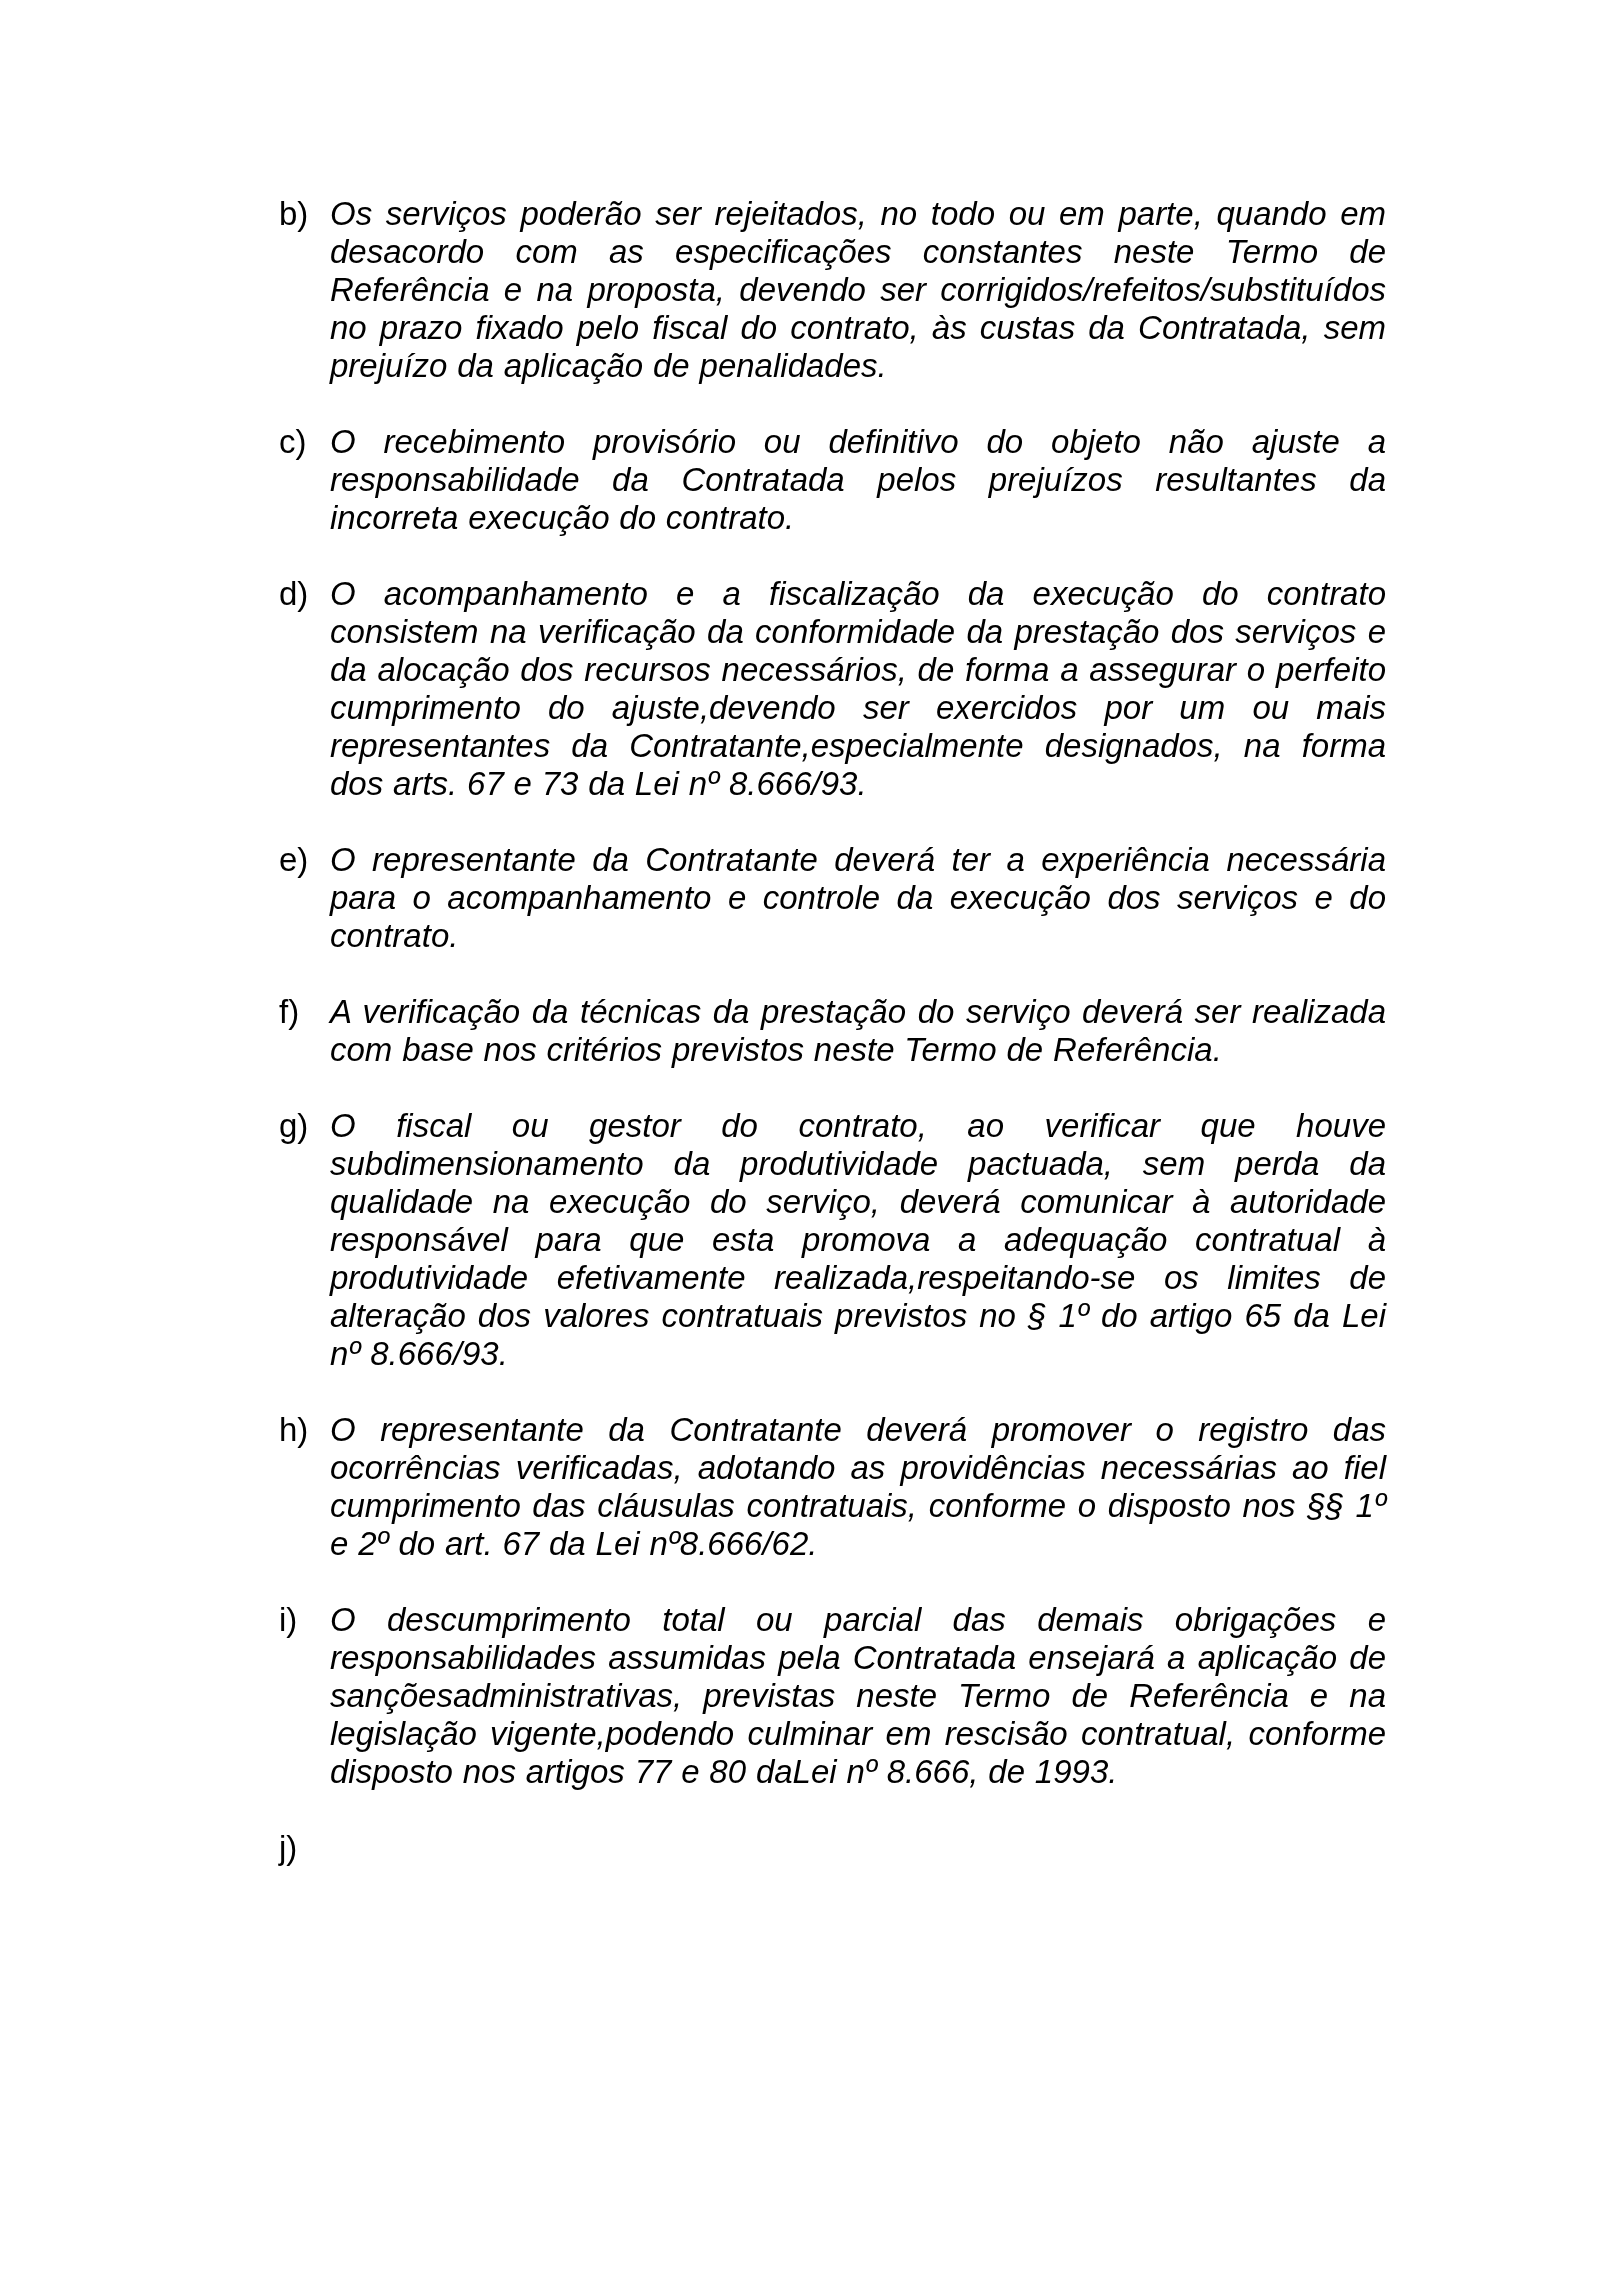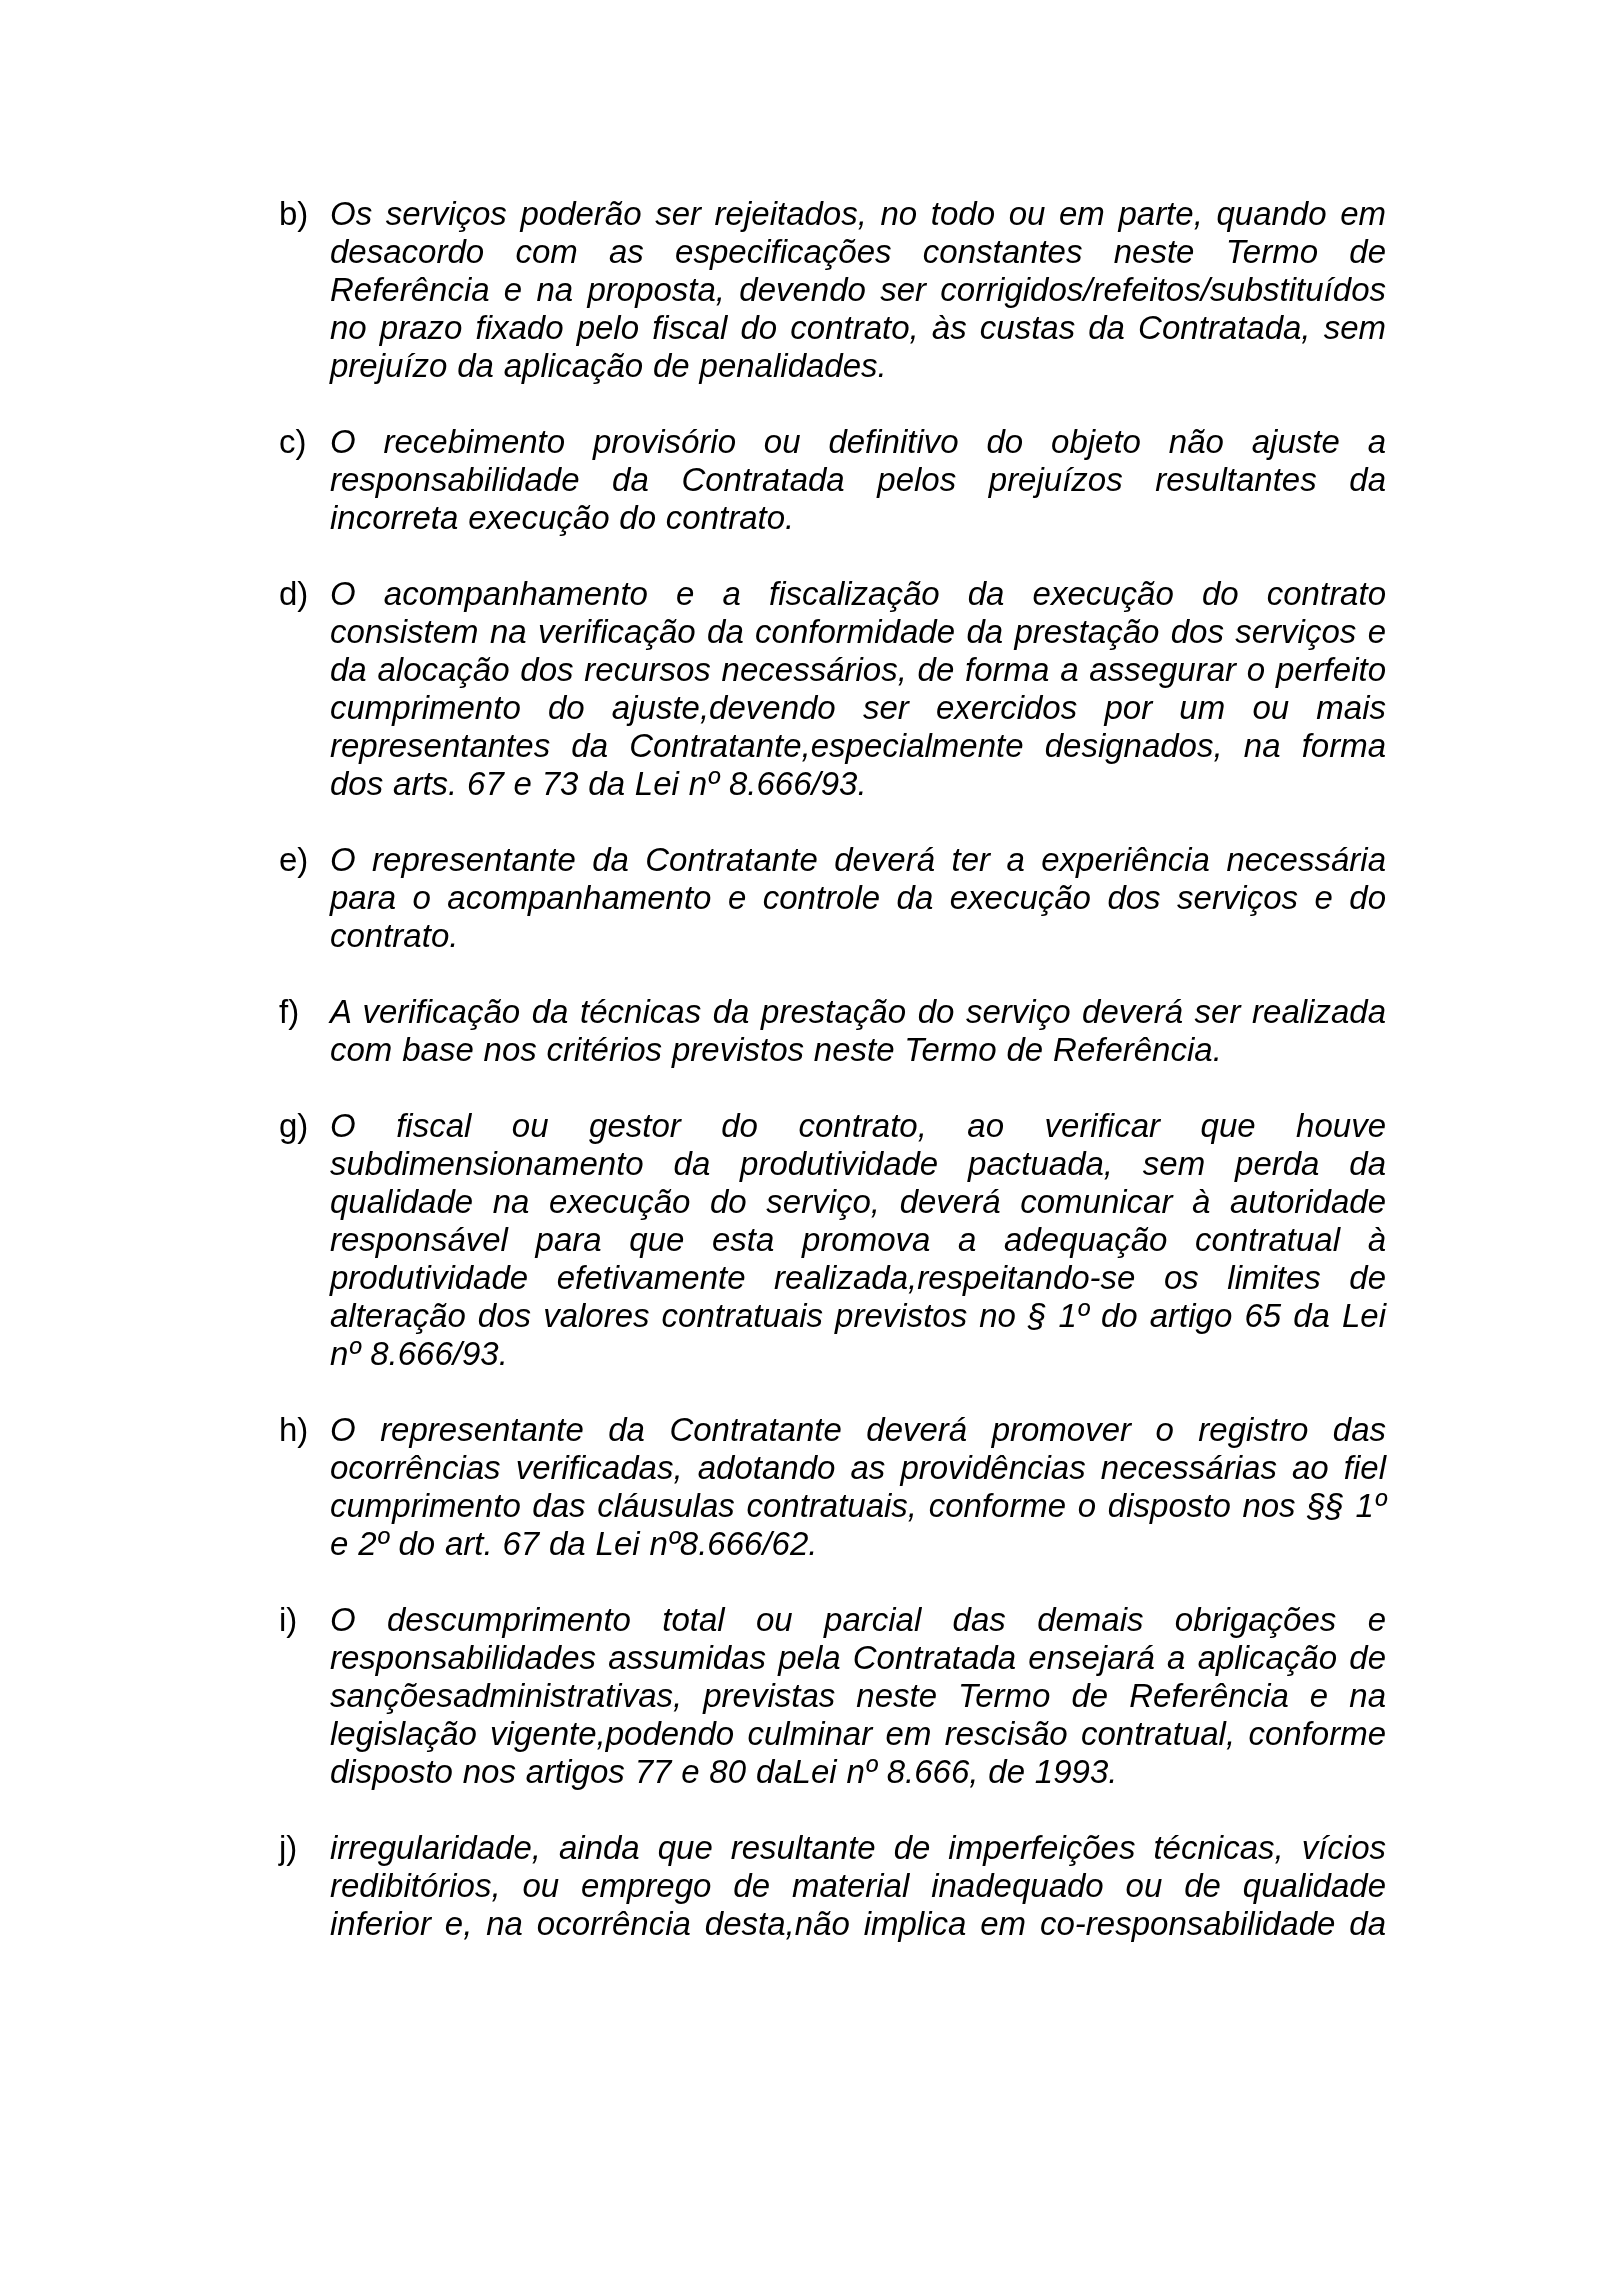--- a/index.html
+++ b/index.html
@@ -82,17 +82,16 @@
       <div class="item">
         <span class="letter">h)</span>
         <div class="text">O representante da Contratante deverá promover o registro das ocorrências verificadas, adotando as providências necessárias ao fiel cumprimento das cláusulas contratuais, conforme o disposto nos §§ 1º e 2º do art. 67 da Lei nº8.666/62.</div>
       </div>
       <div class="item">
         <span class="letter">i)</span>
         <div class="text">O descumprimento total ou parcial das demais obrigações e responsabilidades assumidas pela Contratada ensejará a aplicação de sançõesadministrativas, previstas neste Termo de Referência e na legislação vigente,podendo culminar em rescisão contratual, conforme disposto nos artigos 77 e 80 daLei nº 8.666, de 1993.</div>
       </div>
       <div class="item">
         <span class="letter">j)</span>
-        <div class="text justify-last">irregularidade, ainda que resultante de imperfeições técnicas, vícios redibitórios, ou emprego de material inadequado ou de qualidade inferior e, na ocorrência desta,não implica em co-responsabilidade da</div>
       </div>
     </div>
 </div>
 
 
 </body></html>

